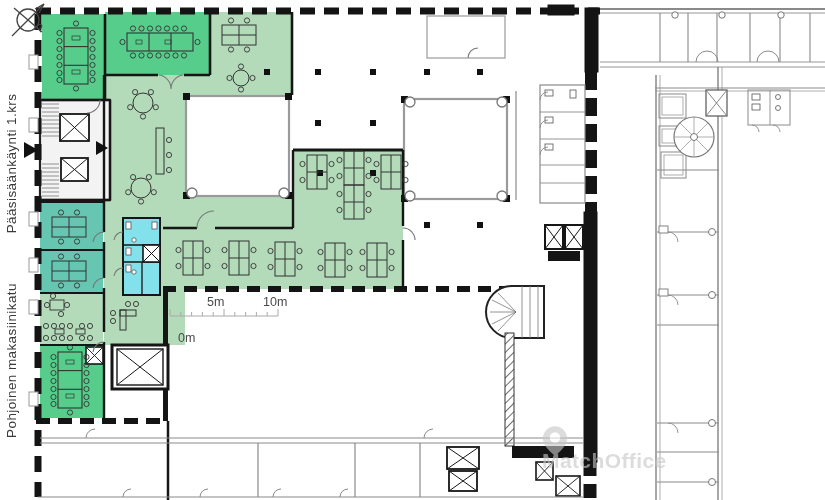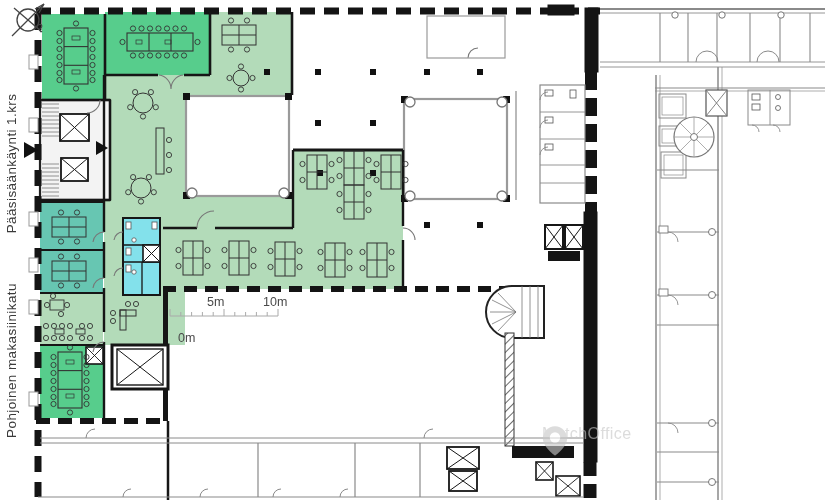--- a/index.html
+++ b/index.html
@@ -32,23 +32,24 @@
     color:var(--text-dark,#4a4a4a);
     letter-spacing:.3px;
   }
   .watermark{
     position:absolute;
     left:542px;top:425px;
     display:flex;align-items:center;gap:5px;
     opacity:.62;
   }
   .watermark .brand{
-    font-size:16px;font-weight:normal;
+    font-size:21px;font-weight:bold;
     color:var(--watermark-gray,#c7c7c7);
     letter-spacing:.4px;
+    margin-top:24px;
   }
 </style>
 </head>
 <body>
 
 <div class="canvas">
 
 <svg width="825" height="500" viewBox="0 0 825 500">
   <defs>
     <pattern id="hatch" width="6" height="6" patternUnits="userSpaceOnUse" patternTransform="rotate(45)">

